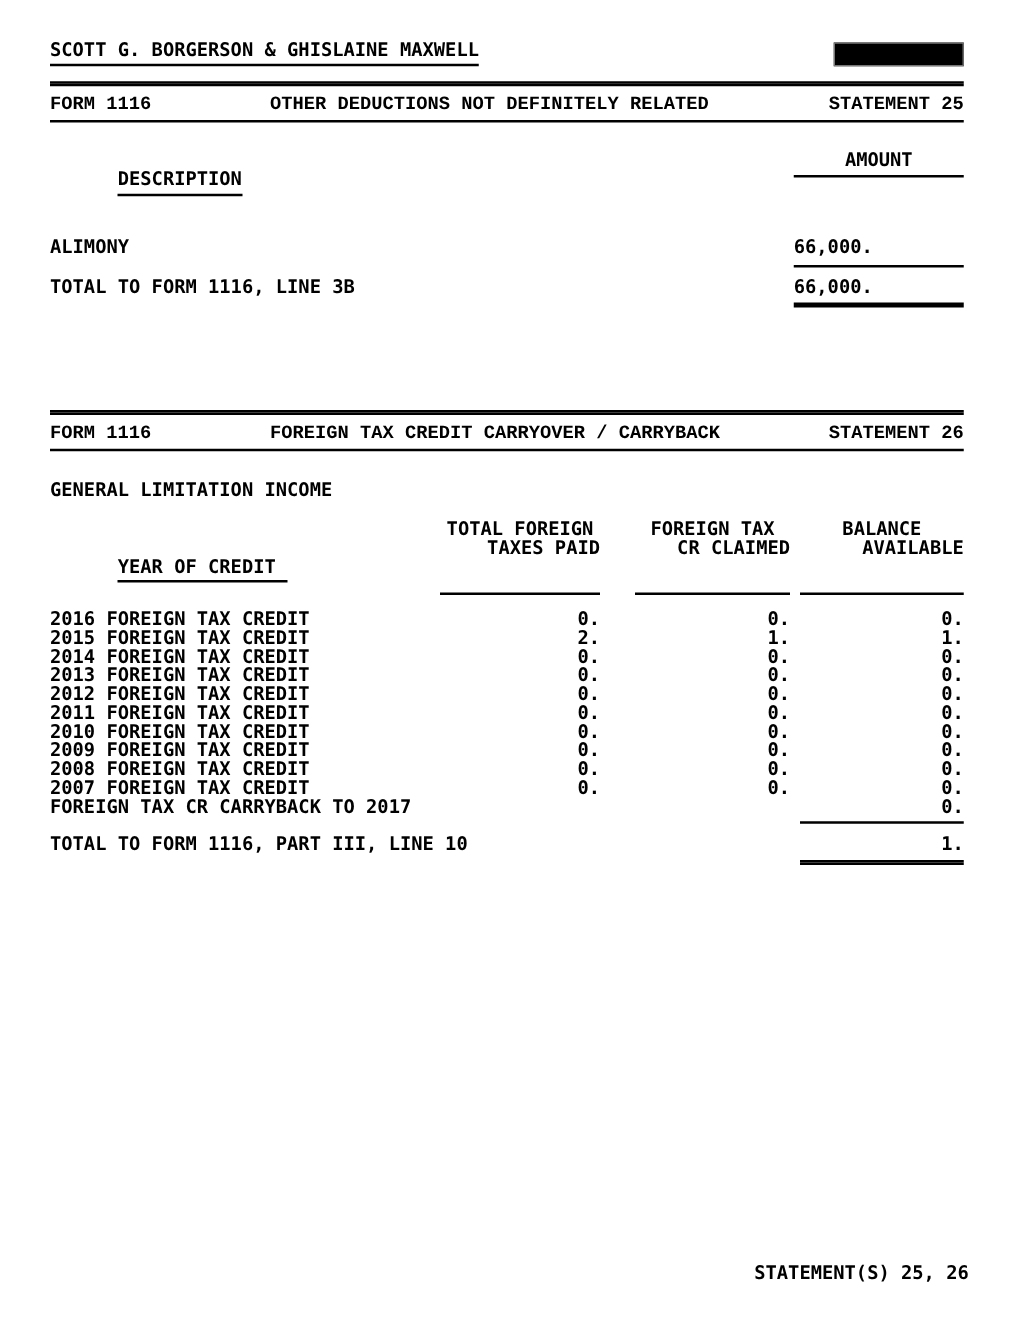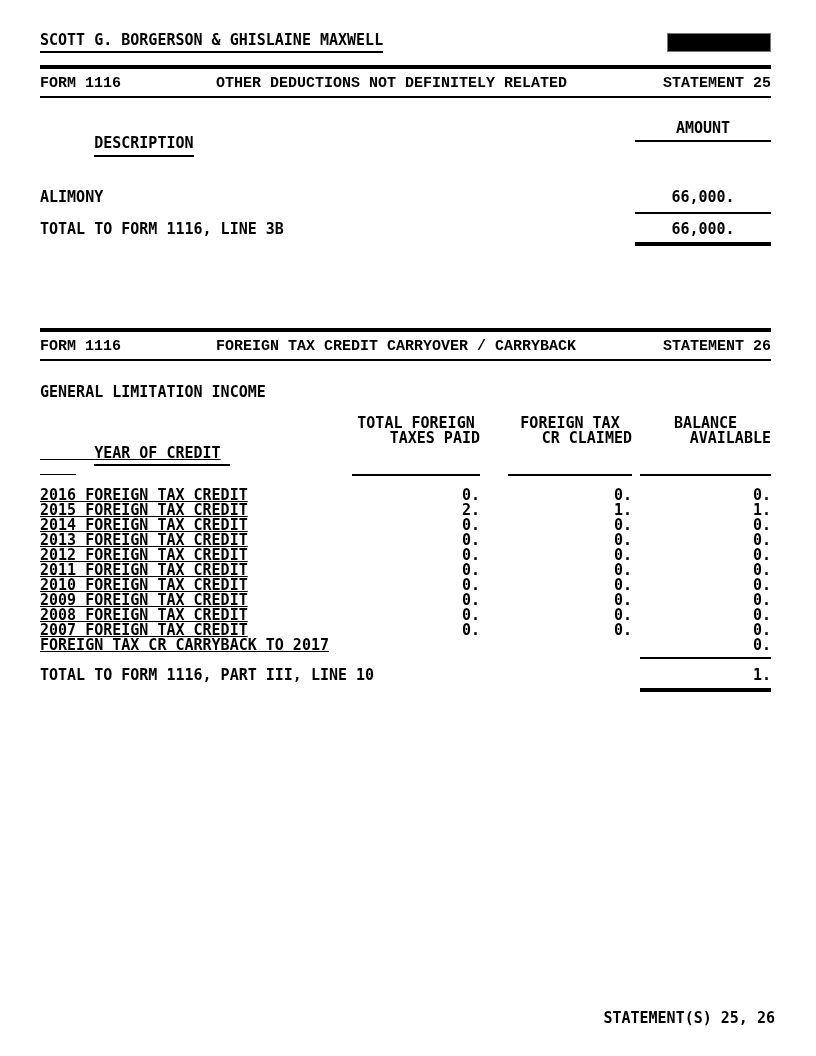--- a/index.html
+++ b/index.html
@@ -10,50 +10,50 @@
     height: 1056px;
     margin: 0 auto;
     background: #ffffff;
     color: #000000;
     font-family: "DejaVu Sans Mono", "Liberation Mono", monospace;
     font-weight: 700;
     font-size: 15px;
     line-height: 15px;
     padding: 33px 45px 0 40px;
   }
-  .header-row { display: flex; justify-content: space-between; align-items: flex-start; }
+  .header-row { display: flex; justify-content: space-between; align-items: center; }
   .taxpayer-name { border-bottom: 2px solid #000; padding-bottom: 3px; white-space: pre; }
   .redaction { width: 104px; height: 19px; background: #000; border: 1px solid #777; margin-top: 0px; }
 
   .eqline { height: 3px; border-top: 2px solid #000; border-bottom: 2px solid #000; }
   .eqline.first { margin-top: 12px; }
   .eqline.second { margin-top: 82px; }
 
   .stmt-header { display: flex; padding: 7px 0 5px 0; border-bottom: 2px solid #000; font-family: Liberation Mono, monospace; }
   .stmt-header .form-label { white-space: pre; }
   .stmt-header .stmt-title { margin-left: 95px; white-space: pre; }
   .stmt-header .stmt-label { margin-left: auto; white-space: pre; }
 
   
   .row25 { display: flex; }
   .row25 .d-label { flex: 1; white-space: pre; }
-  .row25 .amount-col { width: 136px; text-align: center; white-space: pre; }
+  .row25 .amount-col { width: 136px; text-align: left; white-space: pre; }
   .head25 { margin-top: 23px; align-items: flex-start; }
   .head25 .d-label span { border-bottom: 2px solid #000; padding-bottom: 3px; }
   .head25 .amount-col { text-align: center; border-bottom: 2px solid #000; padding-bottom: 4px; }
   .alimony-row { margin-top: 24px; }
   .total25-row { margin-top: 8px; }
   .amount-rule { margin-left: auto; width: 136px; border-top: 2px solid #000; margin-top: 7px; }
   .amount-rule-double { margin-left: auto; width: 136px; height: 3px; border-top: 2px solid #000; border-bottom: 2px solid #000; margin-top: 5px; }
 
   .section-title { margin-top: 24px; white-space: pre; }
 
   
   .t-row { display: flex; }
-  .c-year { width: 312px; white-space: pre; text-decoration: underline; }
+  .c-year { width: 312px; white-space: pre; }
   .c-paid { width: 128px; text-align: right; white-space: pre; }
   .c-claimed { width: 124px; margin-left: 28px; text-align: right; white-space: pre; }
   .c-balance { width: 131px; margin-left: 8px; text-align: right; white-space: pre; }
   .t-head1 { margin-top: 16px; }
   .t-head1 .c-paid, .t-head1 .c-claimed, .t-head1 .c-balance { text-align: center; }
   .t-head2 .c-paid, .t-head2 .c-claimed, .t-head2 .c-balance { text-align: right; border-bottom: 2px solid #000; padding-bottom: 2px; }
   .t-head2 .c-year span { border-bottom: 2px solid #000; padding-bottom: 2px; padding-right: 9px; }
   .t-body { margin-top: 12px; }
   .balance-rule { margin-left: auto; width: 131px; border-top: 2px solid #000; margin-top: 4px; }
   .total26-row { margin-top: 9px; }

